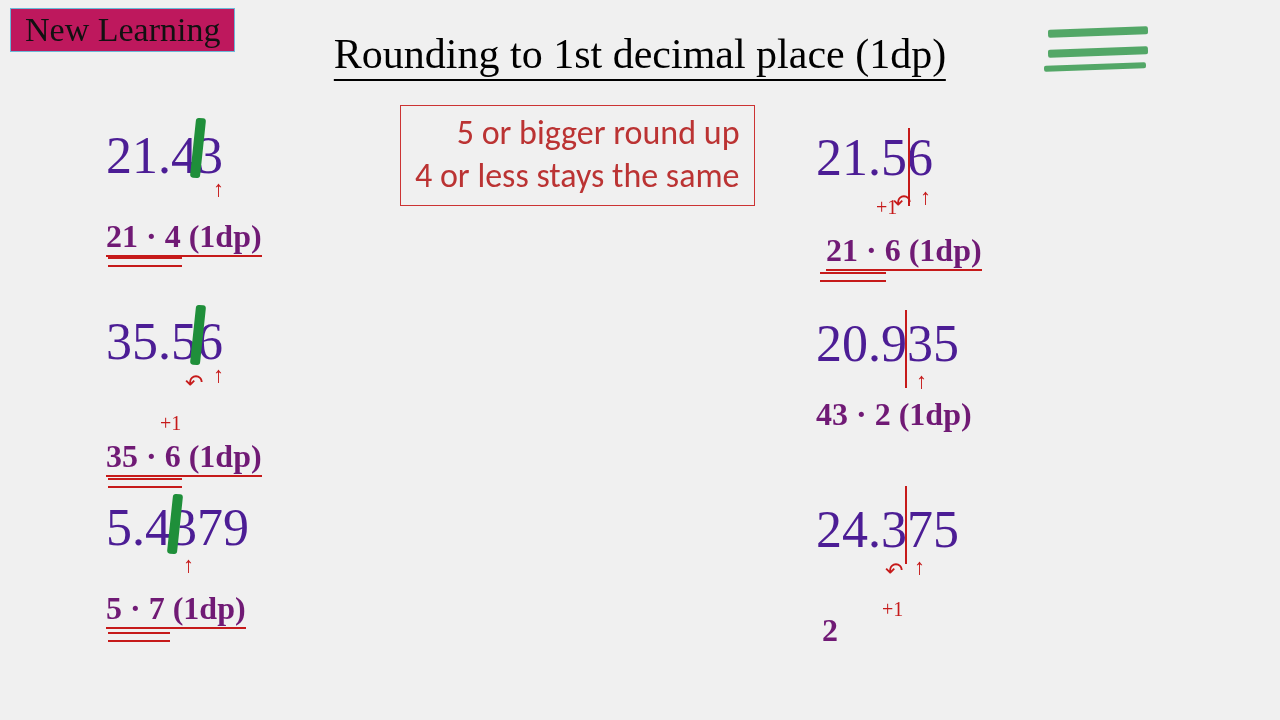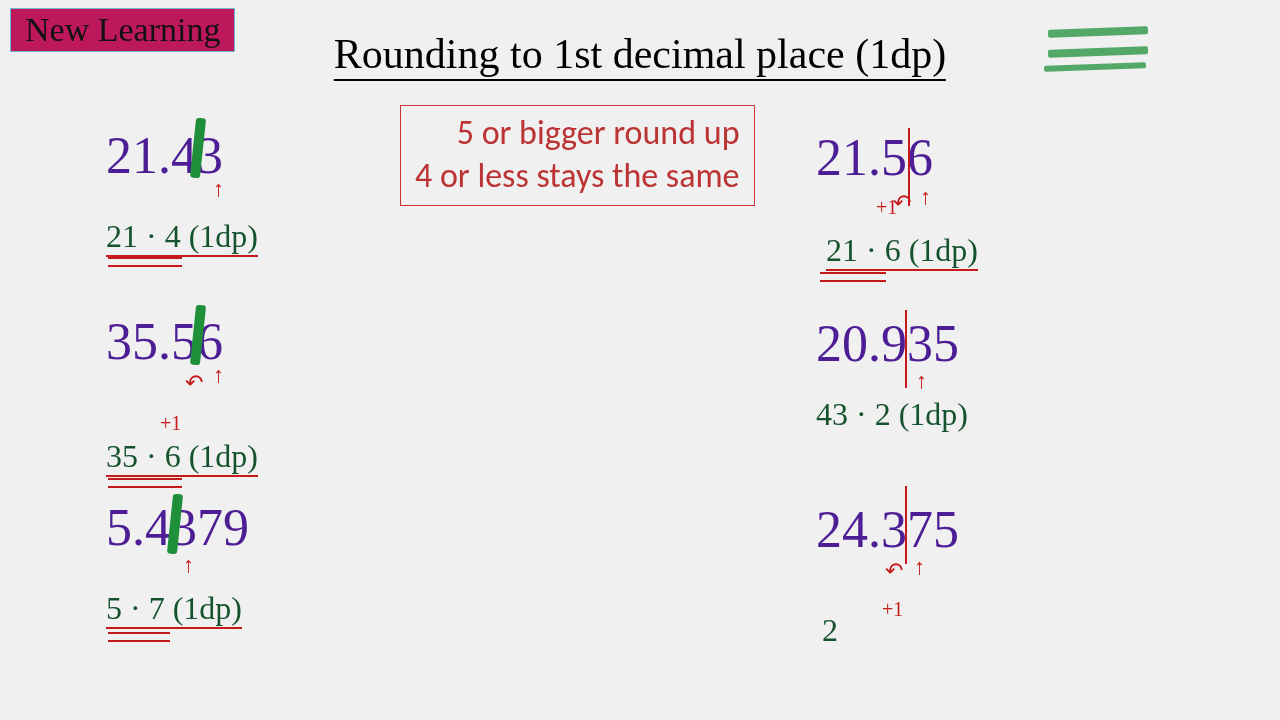--- a/index.html
+++ b/index.html
@@ -48,23 +48,24 @@
     text-align: right;
   }
   .num {
     position: absolute;
     font-size: 52px;
     color: #4c1d95;
   }
   .hw {
     position: absolute;
     font-family: "Comic Sans MS", "Segoe Script", cursive;
-    color: #14532d;
+    color: #701a75;
     font-size: 32px;
     white-space: nowrap;
+    font-weight: bold;
   }
   .hw .ans { border-bottom: 2px solid #c61a1a; padding-bottom: 1px; }
   .dbl { position: absolute; width: 70px; height: 6px; border-top: 2px solid #c61a1a; border-bottom: 2px solid #c61a1a; }
   .green-mark {
     position: absolute;
     width: 10px;
     height: 45px;
     background: #1f8f3a;
     transform: rotate(6deg);
     border-radius: 3px;

